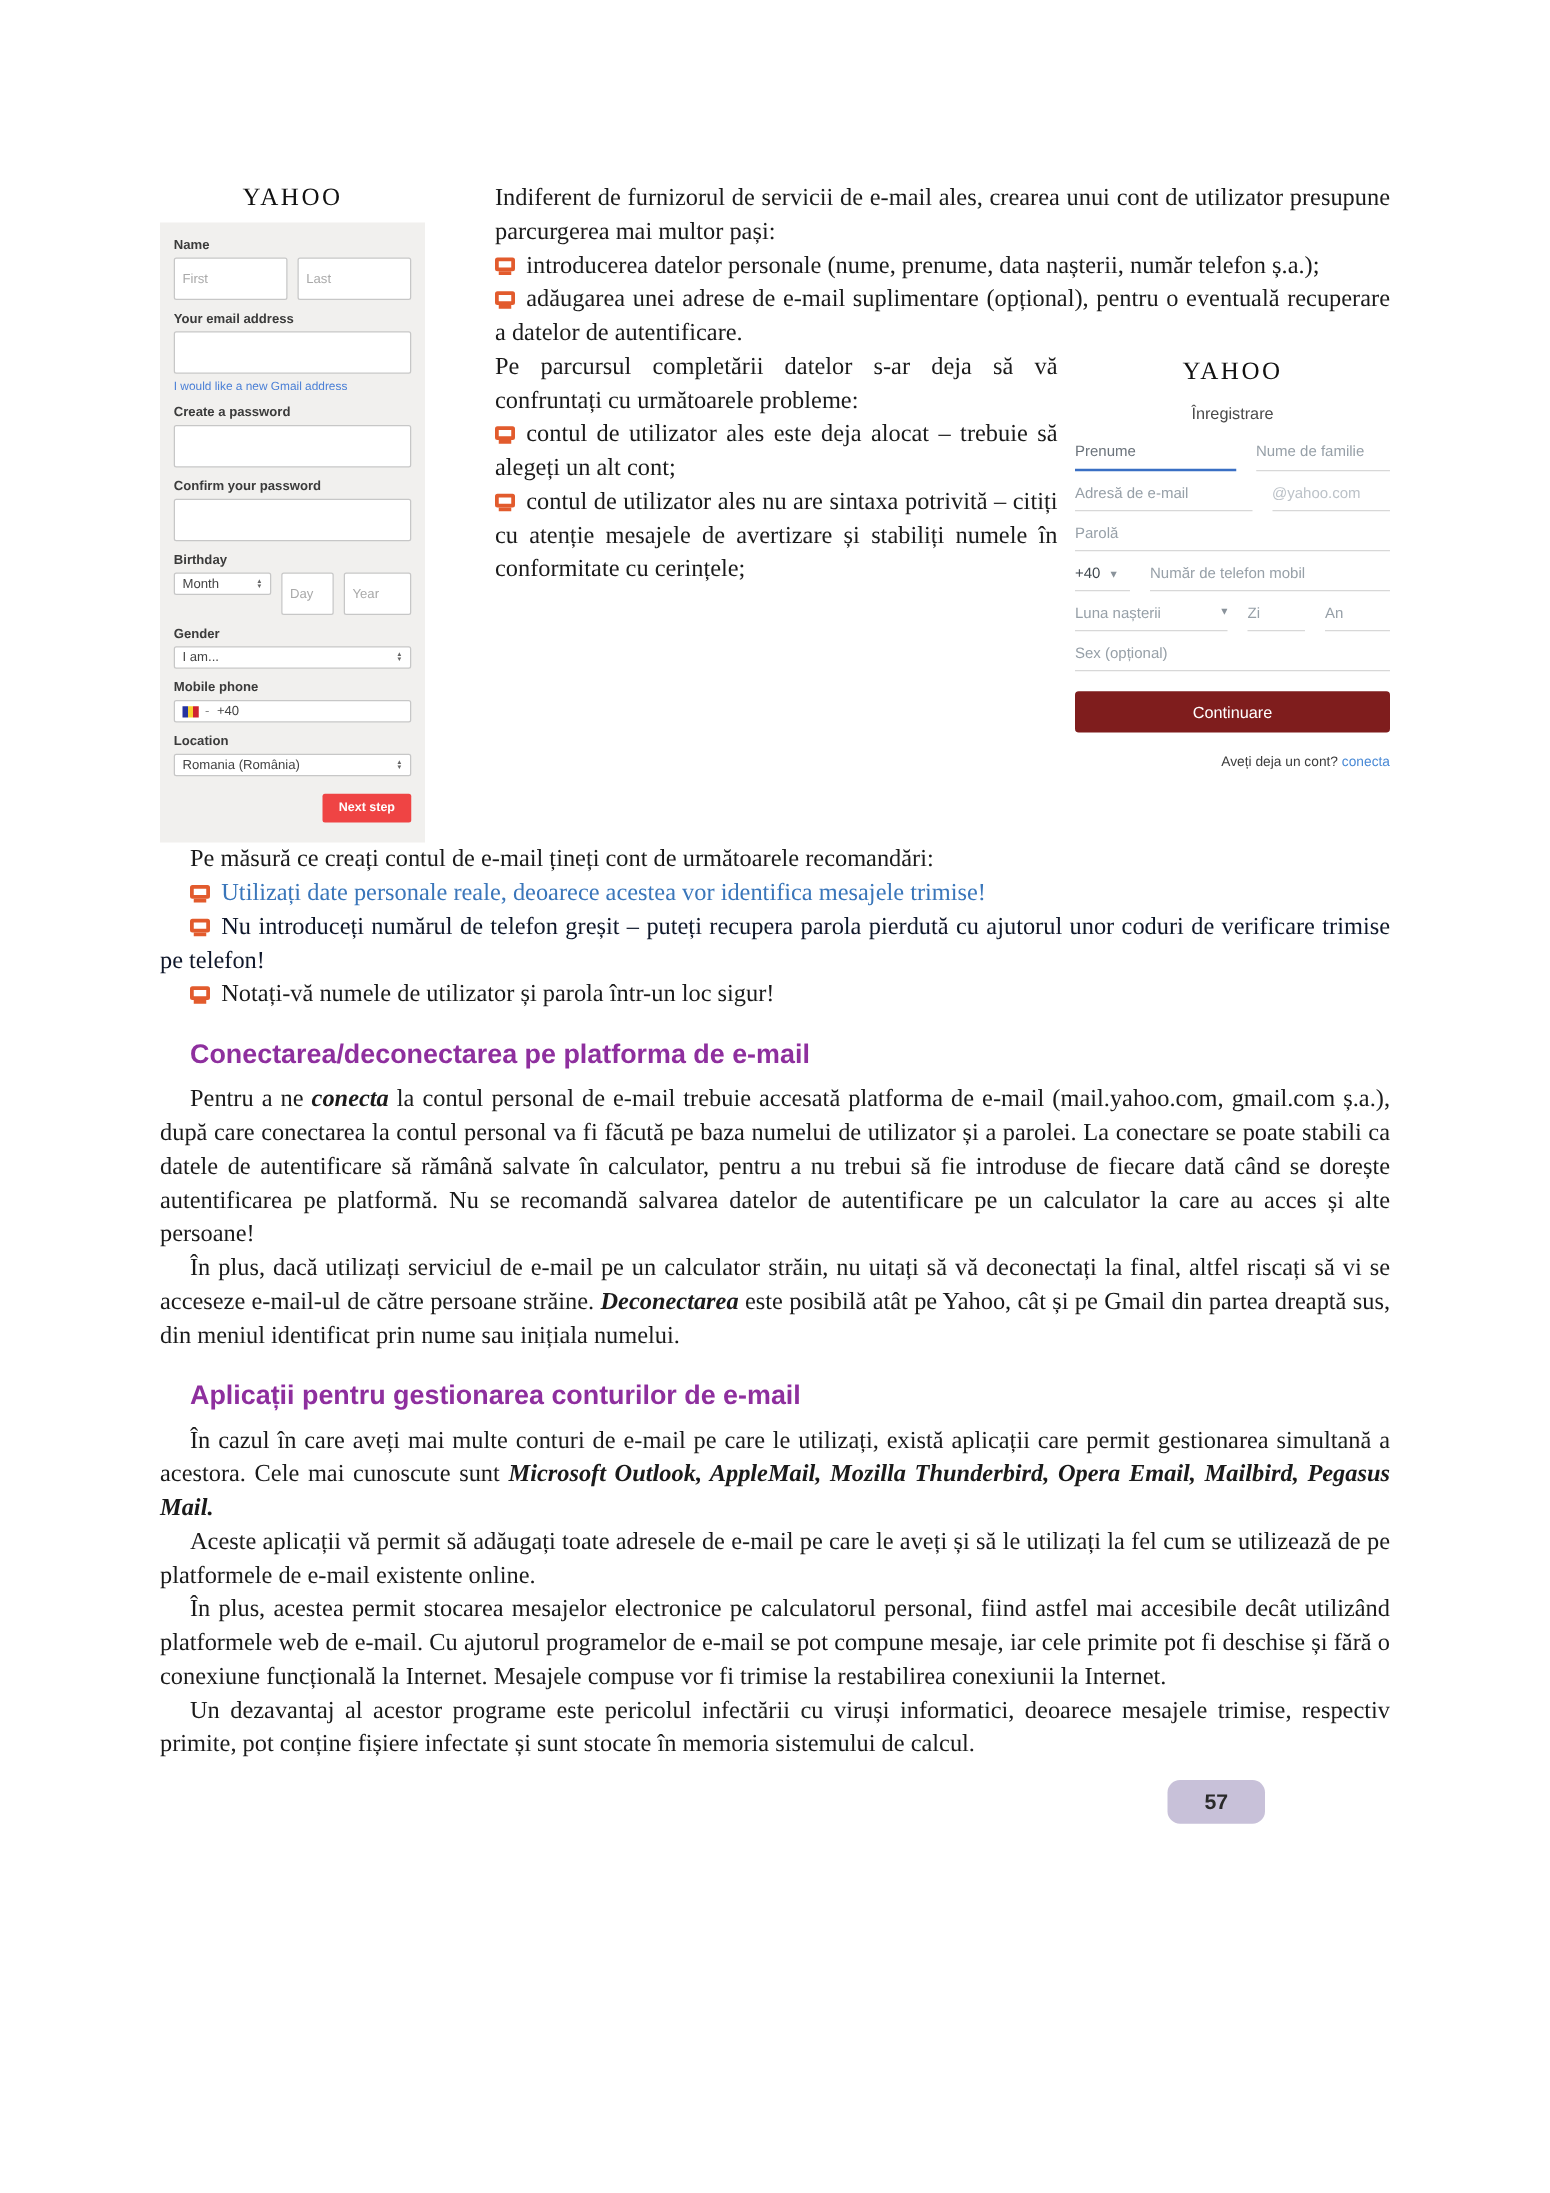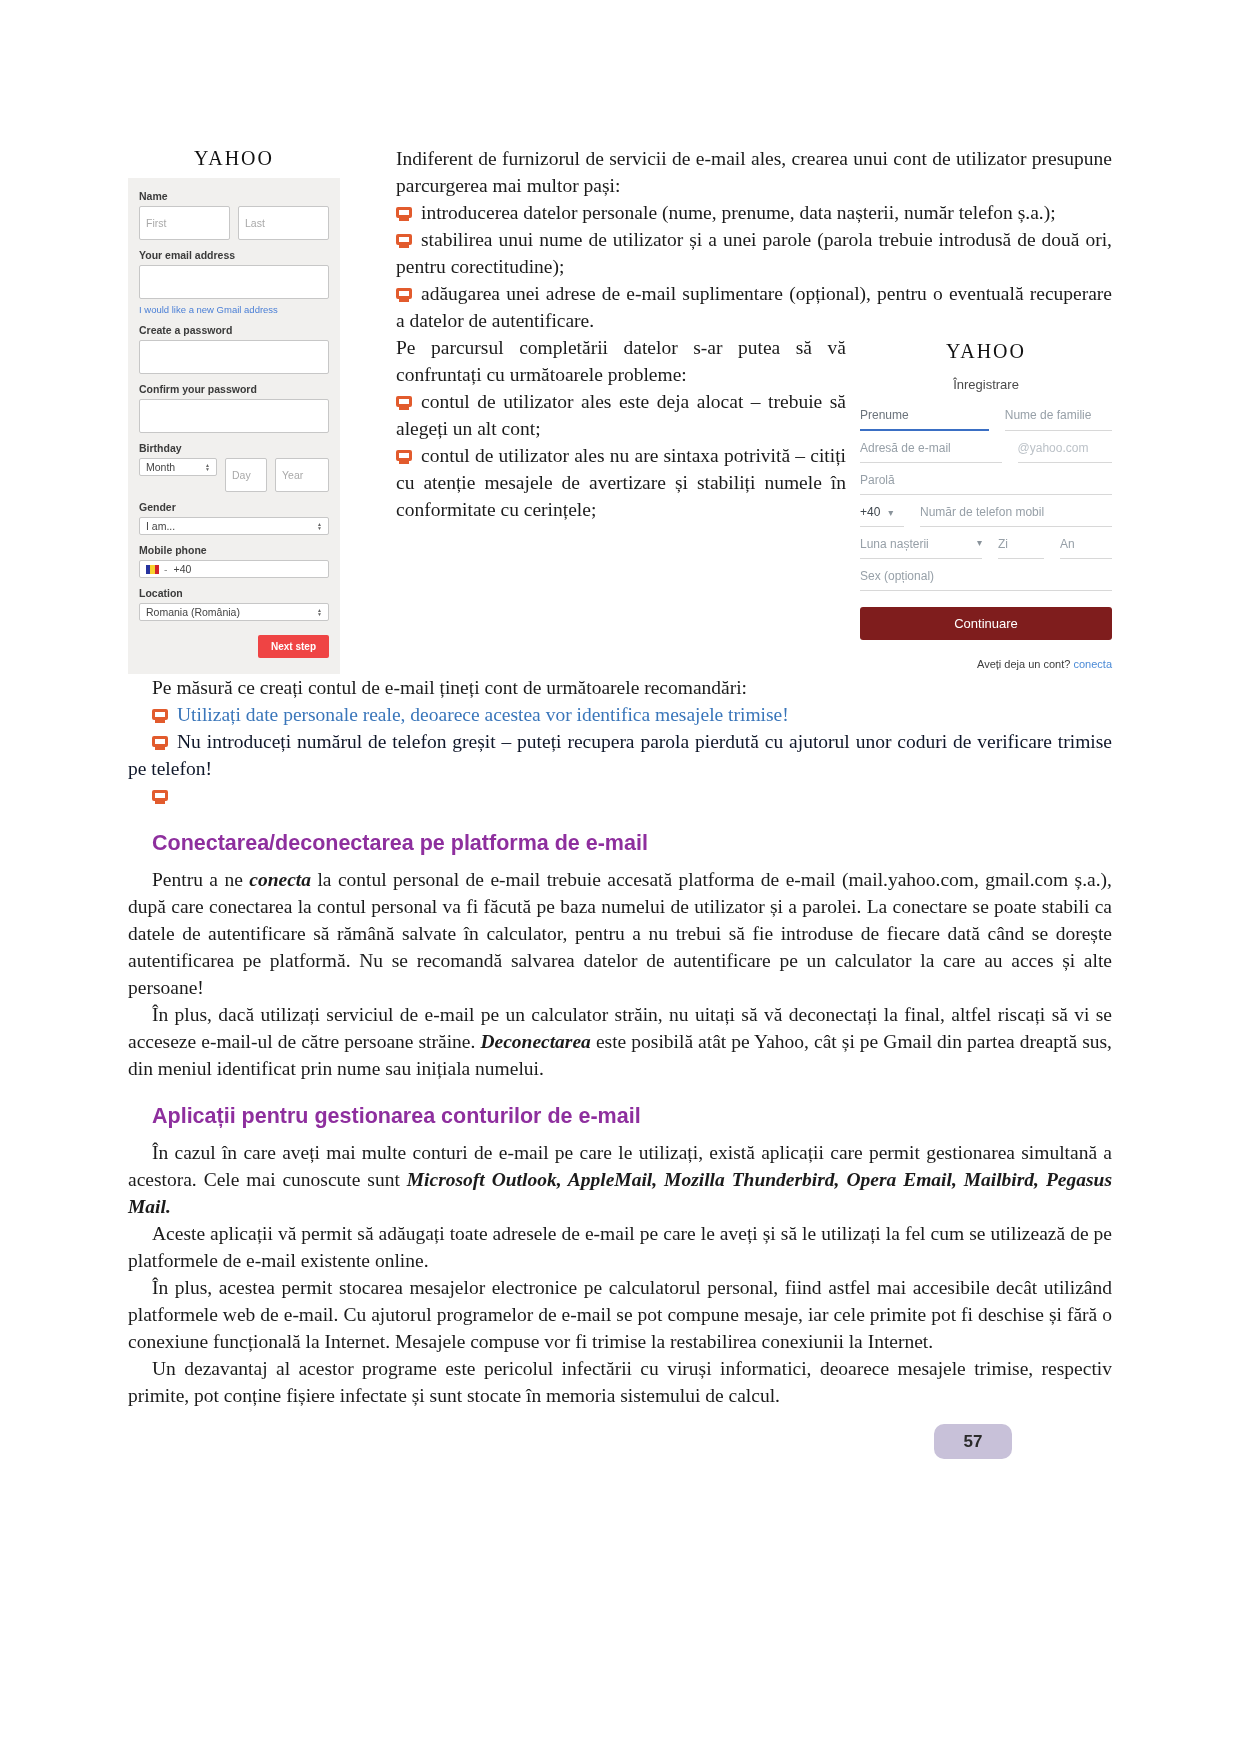--- a/index.html
+++ b/index.html
@@ -134,23 +134,20 @@
         <button class="next-btn">Next step</button>
       </div>
     </div>
 
     <p class="body-text">Indiferent de furnizorul de servicii de e-mail ales, crearea unui cont de utilizator presupune parcurgerea mai multor pași:</p>
 
     <p class="body-text bullet">
       <span class="pc-icon"></span><span>introducerea datelor personale (nume, prenume, data nașterii, număr telefon ș.a.);</span>
     </p>
     <p class="body-text bullet">
-      <span class="pc-icon"></span><span>stabilirea unui nume de utilizator și a unei parole (parola trebuie introdusă de două ori, pentru corectitudine);</span>
-    </p>
-    <p class="body-text bullet">
       <span class="pc-icon"></span><span>adăugarea unei adrese de e-mail suplimentare (opțional), pentru o eventuală recuperare a datelor de autentificare.</span>
     </p>
 
     <div class="form-ro-wrap">
       <div class="form-title">YAHOO</div>
       <div class="form-ro-sub">Înregistrare</div>
 
       <div class="ro-row">
         <div class="ufield focused grow12">Prenume</div>
         <div class="ufield grow1">Nume de familie</div>
@@ -178,38 +175,38 @@
         <div class="ufield grow1">Sex (opțional)</div>
       </div>
 
       <button class="cont-btn">Continuare</button>
       <div class="signin-line">
         <span>Aveți deja un cont?</span>
         <a>conecta</a>
       </div>
     </div>
 
-    <p class="body-text">Pe parcursul completării datelor s-ar putea să vă confruntați cu următoarele probleme:</p>
+    <p class="body-text">Pe parcursul completării datelor s-ar deja să vă confruntați cu următoarele probleme:</p>
     <p class="body-text bullet">
       <span class="pc-icon"></span><span>contul de utilizator ales este deja alocat – trebuie să alegeți un alt cont;</span>
     </p>
     <p class="body-text bullet">
       <span class="pc-icon"></span><span>contul de utilizator ales nu are sintaxa potrivită – citiți cu atenție mesajele de avertizare și stabiliți numele în conformitate cu cerințele;</span>
     </p>
 
     <div class="recs clear-both">
       <p class="body-text indent">Pe măsură ce creați contul de e-mail țineți cont de următoarele recomandări:</p>
       <p class="body-text bullet txt-blue">
         <span class="pc-icon" style="margin-left:24px;"></span><span>Utilizați date personale reale, deoarece acestea vor identifica mesajele trimise!</span>
       </p>
       <p class="body-text bullet txt-orange">
         <span class="pc-icon" style="margin-left:24px;"></span><span>Nu introduceți numărul de telefon greșit – puteți recupera parola pierdută cu ajutorul unor coduri de verificare trimise pe telefon!</span>
       </p>
       <p class="body-text bullet">
-        <span class="pc-icon" style="margin-left:24px;"></span>
+        <span class="pc-icon" style="margin-left:24px;"></span><span>Notați-vă numele de utilizator și parola într-un loc sigur!</span>
       </p>
     </div>
 
     <h2 class="heading">Conectarea/deconectarea pe platforma de e-mail</h2>
     <p class="body-text indent">
       <span>Pentru a ne </span><strong><em>conecta</em></strong><span> la contul personal de e-mail trebuie accesată platforma de e-mail (mail.yahoo.com, gmail.com ș.a.), după care conectarea la contul personal va fi făcută pe baza numelui de utilizator și a parolei. La conectare se poate stabili ca datele de autentificare să rămână salvate în calculator, pentru a nu trebui să fie introduse de fiecare dată când se dorește autentificarea pe platformă. Nu se recomandă salvarea datelor de autentificare pe un calculator la care au acces și alte persoane!</span>
     </p>
     <p class="body-text indent">
       <span>În plus, dacă utilizați serviciul de e-mail pe un calculator străin, nu uitați să vă deconectați la final, altfel riscați să vi se acceseze e-mail-ul de către persoane străine. </span><strong><em>Deconectarea</em></strong><span> este posibilă atât pe Yahoo, cât și pe Gmail din partea dreaptă sus, din meniul identificat prin nume sau inițiala numelui.</span>
     </p>

